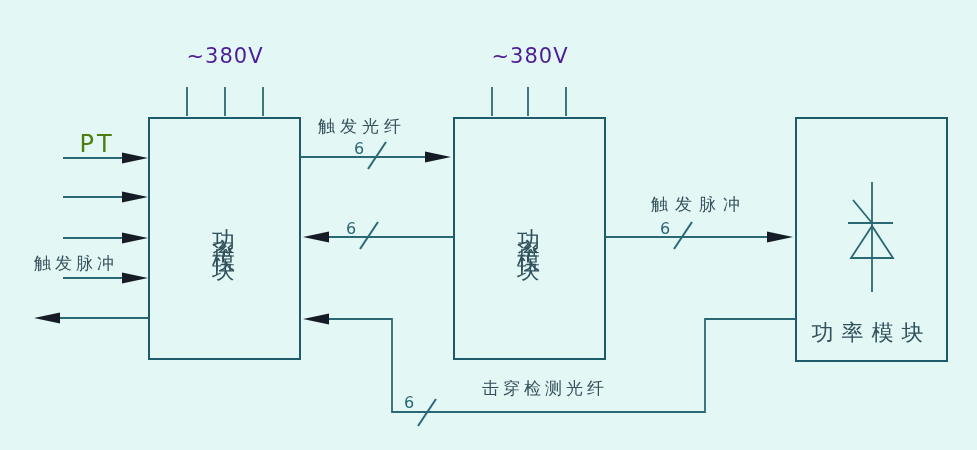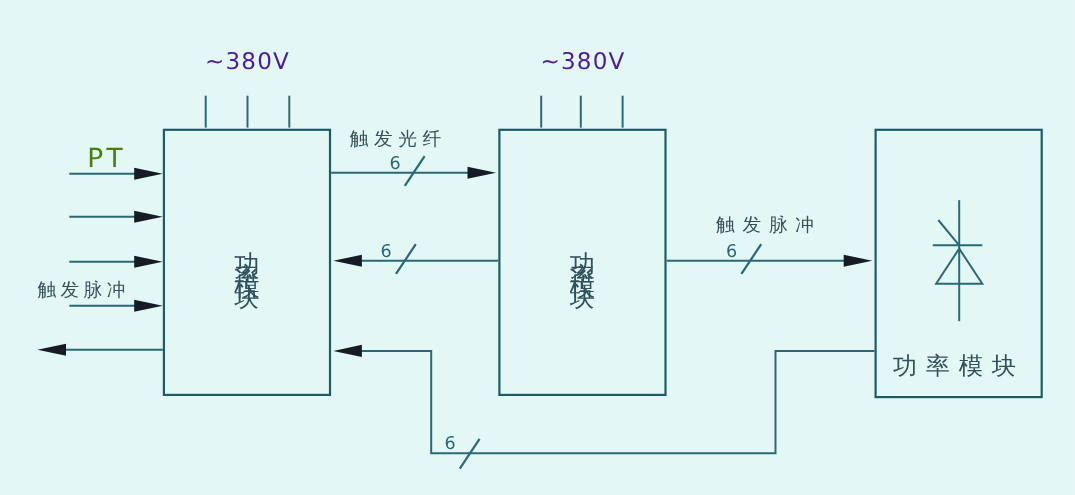--- a/index.html
+++ b/index.html
@@ -133,19 +133,20 @@
   </div>
 
   <div class="lbl lbl-voltage" style="left:180px; top:44px; width:90px;">~380V</div>
   <div class="lbl lbl-voltage" style="left:485px; top:44px; width:90px;">~380V</div>
 
   <div class="lbl lbl-signal" style="left:58px; top:130px; width:78px;">PT</div>
   <div class="lbl lbl-cn" style="left:26px; top:252px; width:100px; letter-spacing:4px; font-size:17px;">触发脉冲</div>
 
   <div class="lbl lbl-cn" style="left:302px; top:115px; width:120px;">触发光纤</div>
   <div class="lbl lbl-cn" style="left:636px; top:193px; width:126px; letter-spacing:7px;">触发脉冲</div>
+  <div class="lbl lbl-cn" style="left:465px; top:377px; width:160px; letter-spacing:4px;">击穿检测光纤</div>
 
   <div class="lbl lbl-bus" style="left:354px; top:139px;">6</div>
   <div class="lbl lbl-bus" style="left:346px; top:219px;">6</div>
   <div class="lbl lbl-bus" style="left:660px; top:219px;">6</div>
   <div class="lbl lbl-bus" style="left:404px; top:393px;">6</div>
 
 </div>
 
 </body></html>

